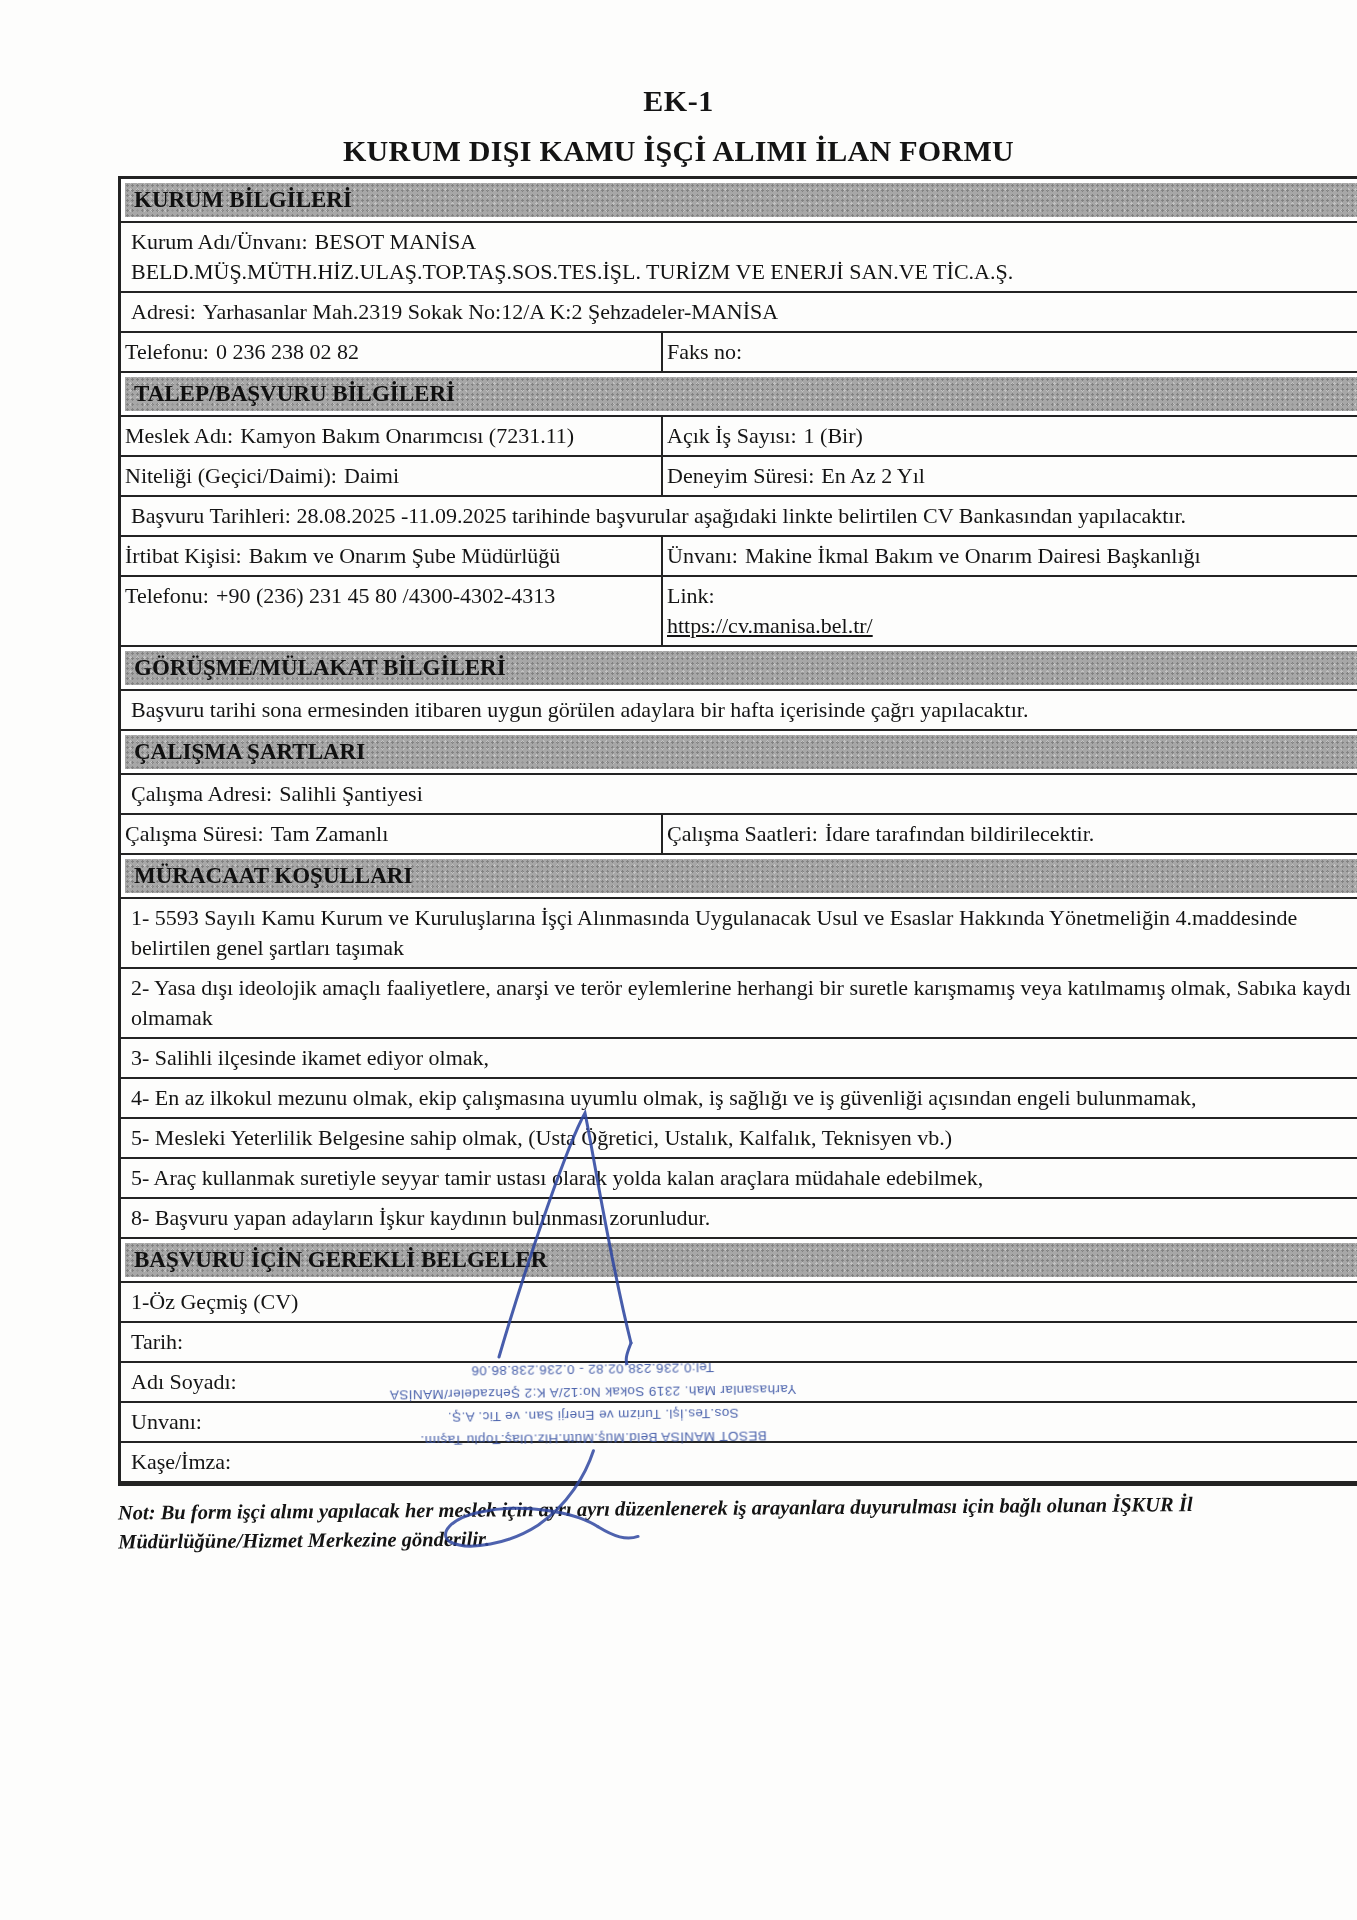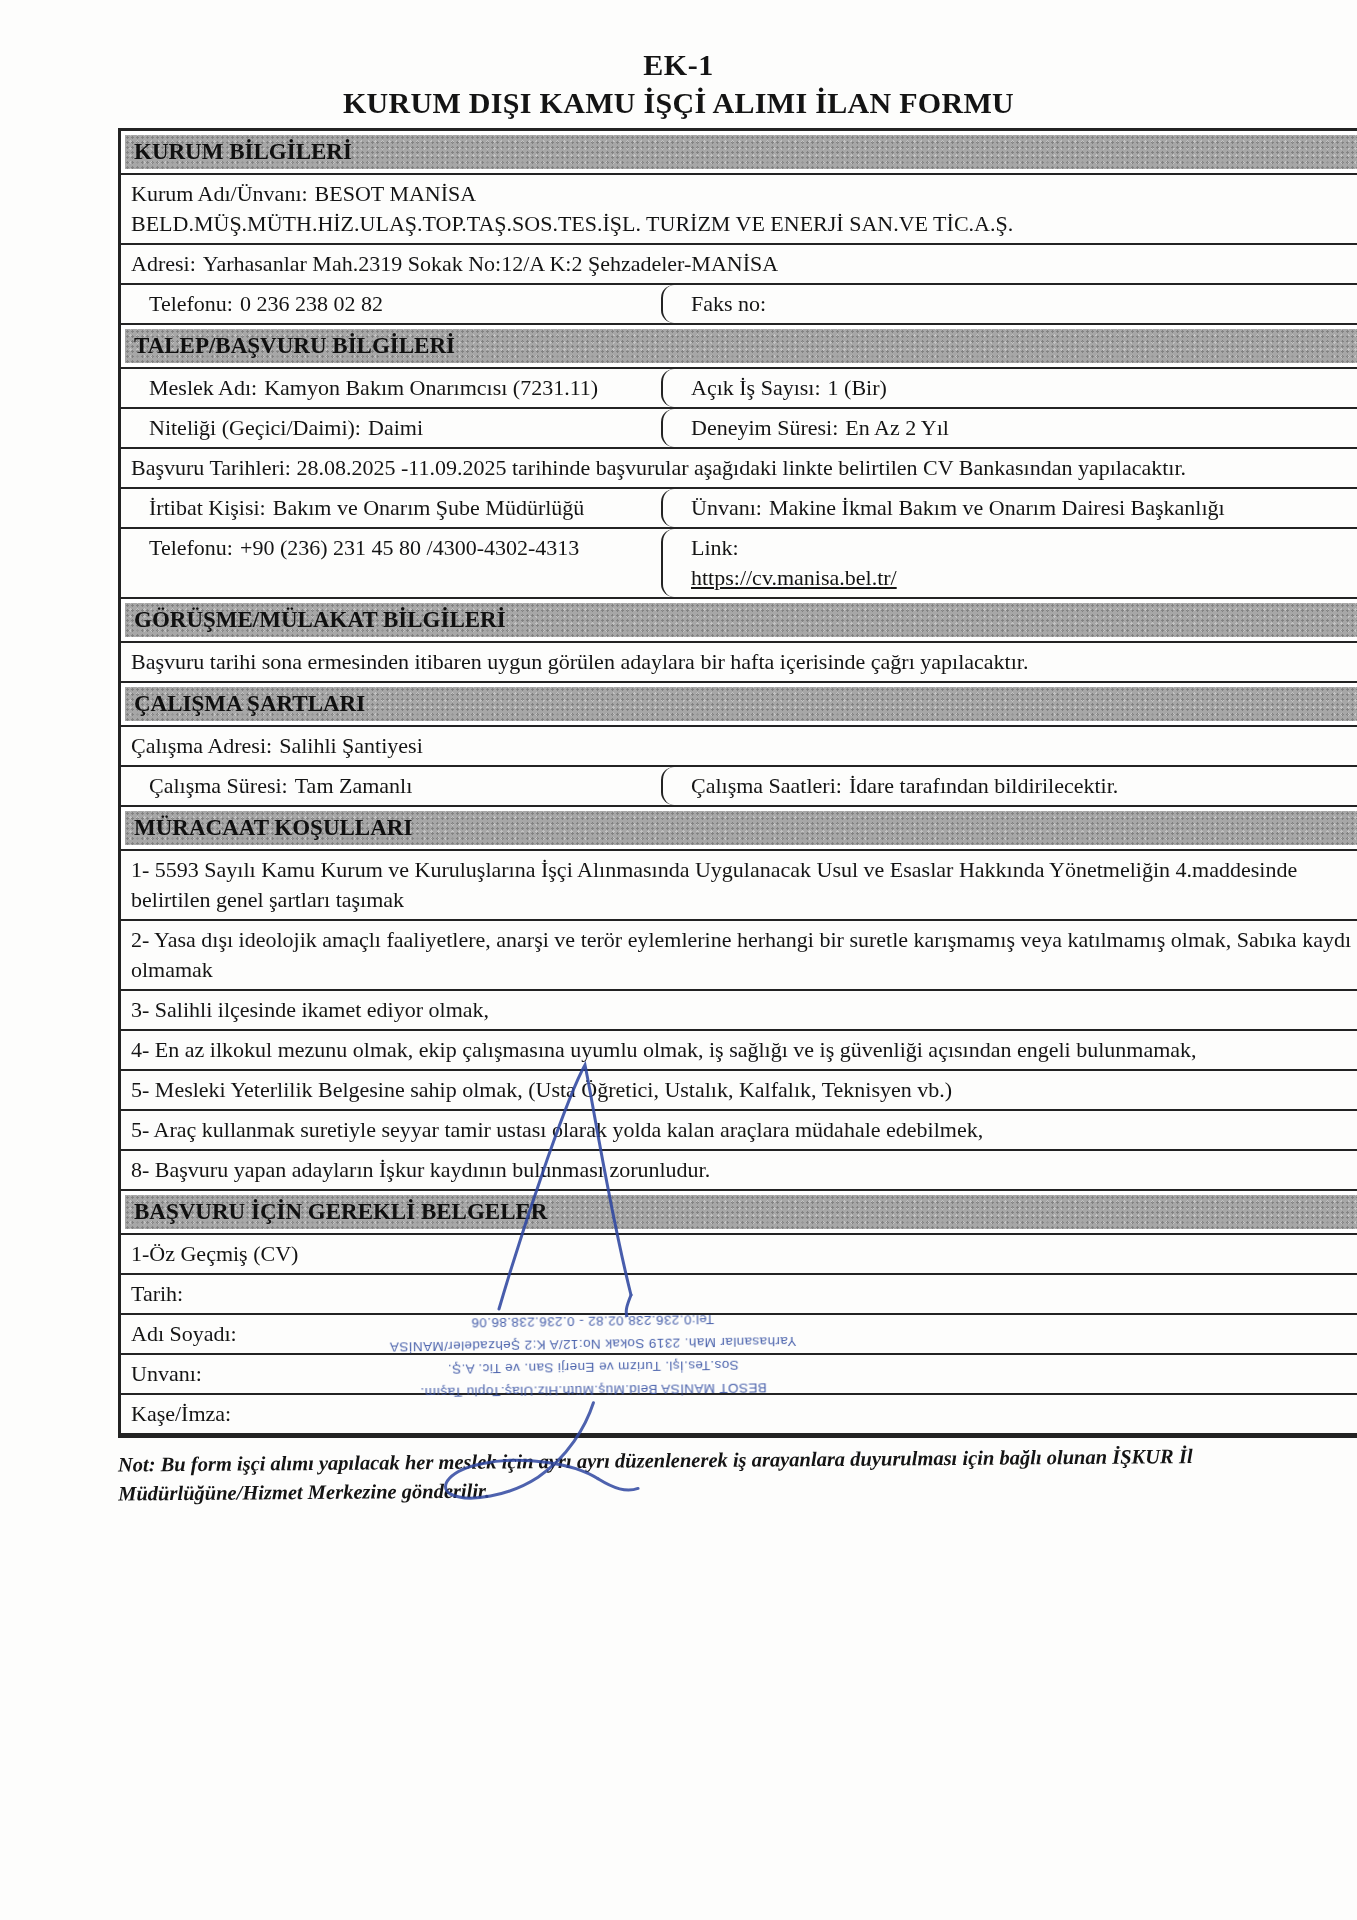--- a/index.html
+++ b/index.html
@@ -6,23 +6,23 @@
   html,body { background:#d9d9d9; }
   .page {
     position: relative;
     width: 1357px; height: 1920px;
     margin: 0 auto;
     background: #fdfdfc;
     font-family: "Liberation Serif", serif;
     color: #141414;
     overflow: hidden;
   }
-  .titles { text-align:center; padding-top:48px; }
+  .titles { text-align:center; padding-top:84px; }
   .ek-label { font-size:30px; font-weight:bold; letter-spacing:.5px; }
-  .main-title { font-size:30px; font-weight:bold; letter-spacing:.3px; margin-top:4px; }
+  .main-title { font-size:30px; font-weight:bold; letter-spacing:.3px; margin-top:16px; }
 
   .form {
     position: relative;
     width: 1260px;
     margin: 8px 0 0 118px;
     border: 3px solid #232323;
     font-size: 22px;
     line-height: 30px;
   }
   .hdr-row { border-bottom: 2px solid #232323; padding: 4px; background:#fff; }
@@ -34,21 +34,21 @@
     background-size: 5px 5px, 7px 7px;
     background-position: 0 0, 2px 3px;
     font-weight: bold;
     font-size: 23px;
     padding: 2px 9px;
     color:#101010;
   }
   .row { border-bottom: 2px solid #232323; padding: 4px 10px; }
   .row:last-child { border-bottom: none; }
   .split { display:grid; grid-template-columns: 540px 1fr; padding:0; }
-  .cell { padding: 4px 28px; border-radius: 13px; }
+  .cell { padding: 4px 4px; }
   .cell-right { border-left: 2px solid #232323; }
   .lbl { font-weight: normal; margin-right: 7px; }
   .val { font-weight: normal; }
   .underlined { text-decoration: underline; }
 
   .note {
     position: relative;
     width: 1150px;
     margin: 8px 0 0 118px;
     font-size: 20.5px;

